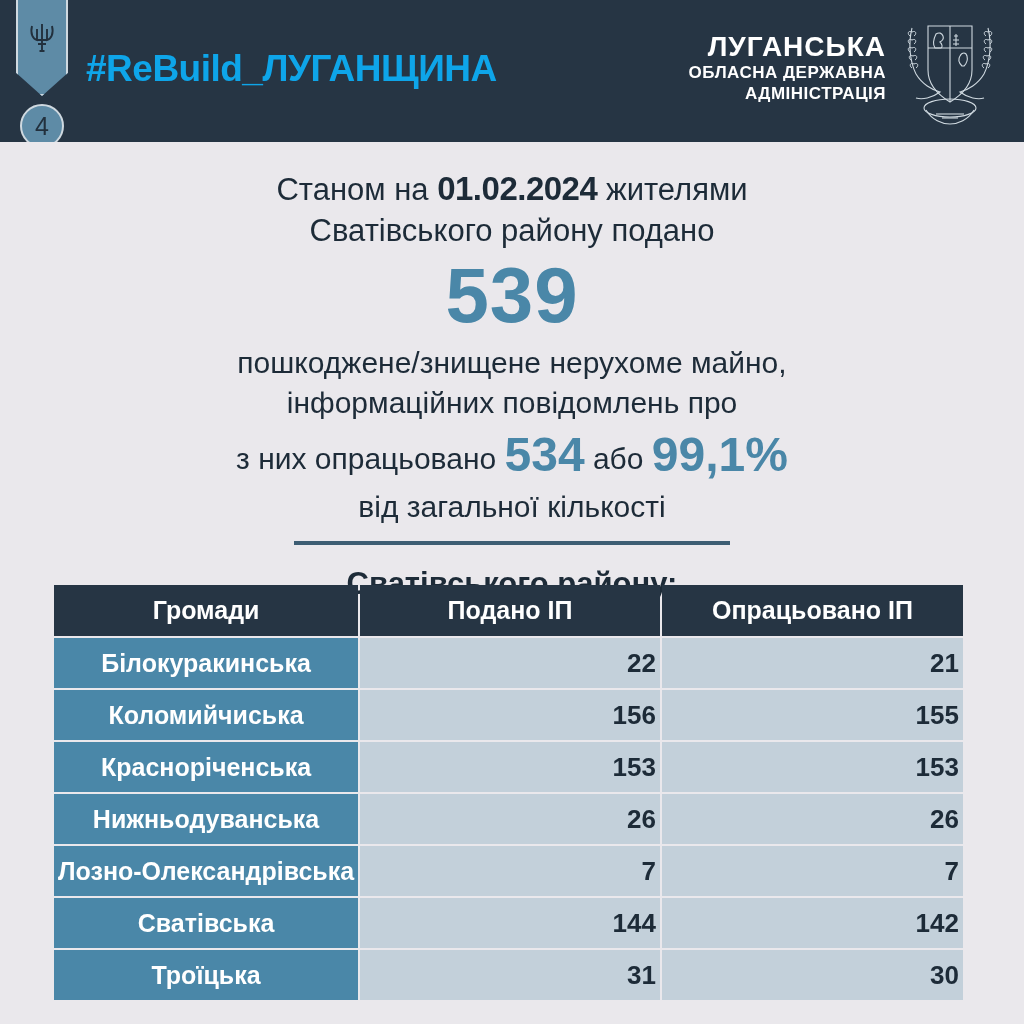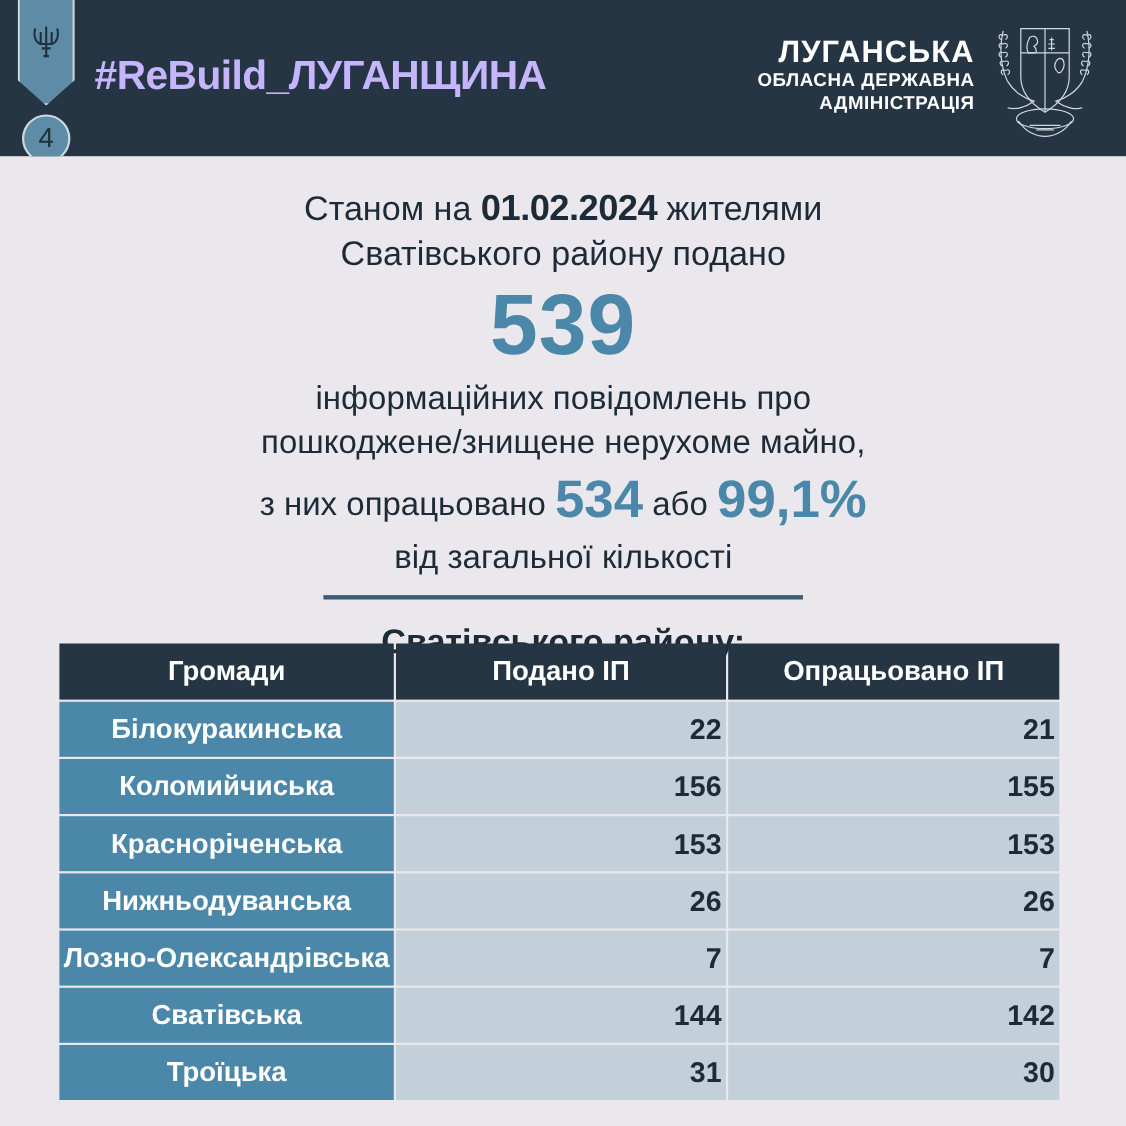--- a/index.html
+++ b/index.html
@@ -55,21 +55,21 @@
     justify-content: center;
     line-height: 1;
   }
 
   .hashtag-title {
     position: absolute;
     left: 86px;
     top: 48px;
     font-size: 37px;
     font-weight: bold;
-    color: #c4b5fd;
+    color: #0ea5e9;
     letter-spacing: -0.5px;
     white-space: nowrap;
   }
 
   .org-block {
     position: absolute;
     right: 138px;
     top: 32px;
     text-align: right;
     color: #ffffff;
@@ -261,22 +261,22 @@
       <span>Станом на</span>
       <span class="date">01.02.2024</span>
       <span>жителями</span>
     </div>
     <div>Сватівського району подано</div>
   </div>
 
   <div class="bignum">539</div>
 
   <div class="desc">
+    <div>пошкоджене/знищене нерухоме майно,</div>
     <div>інформаційних повідомлень про</div>
-    <div>пошкоджене/знищене нерухоме майно,</div>
     <div>
       <span>з них опрацьовано</span>
       <span class="hl">534</span>
       <span>або</span>
       <span class="hl">99,1%</span>
     </div>
     <div>від загальної кількості</div>
   </div>
 
   <div class="divider"></div>

